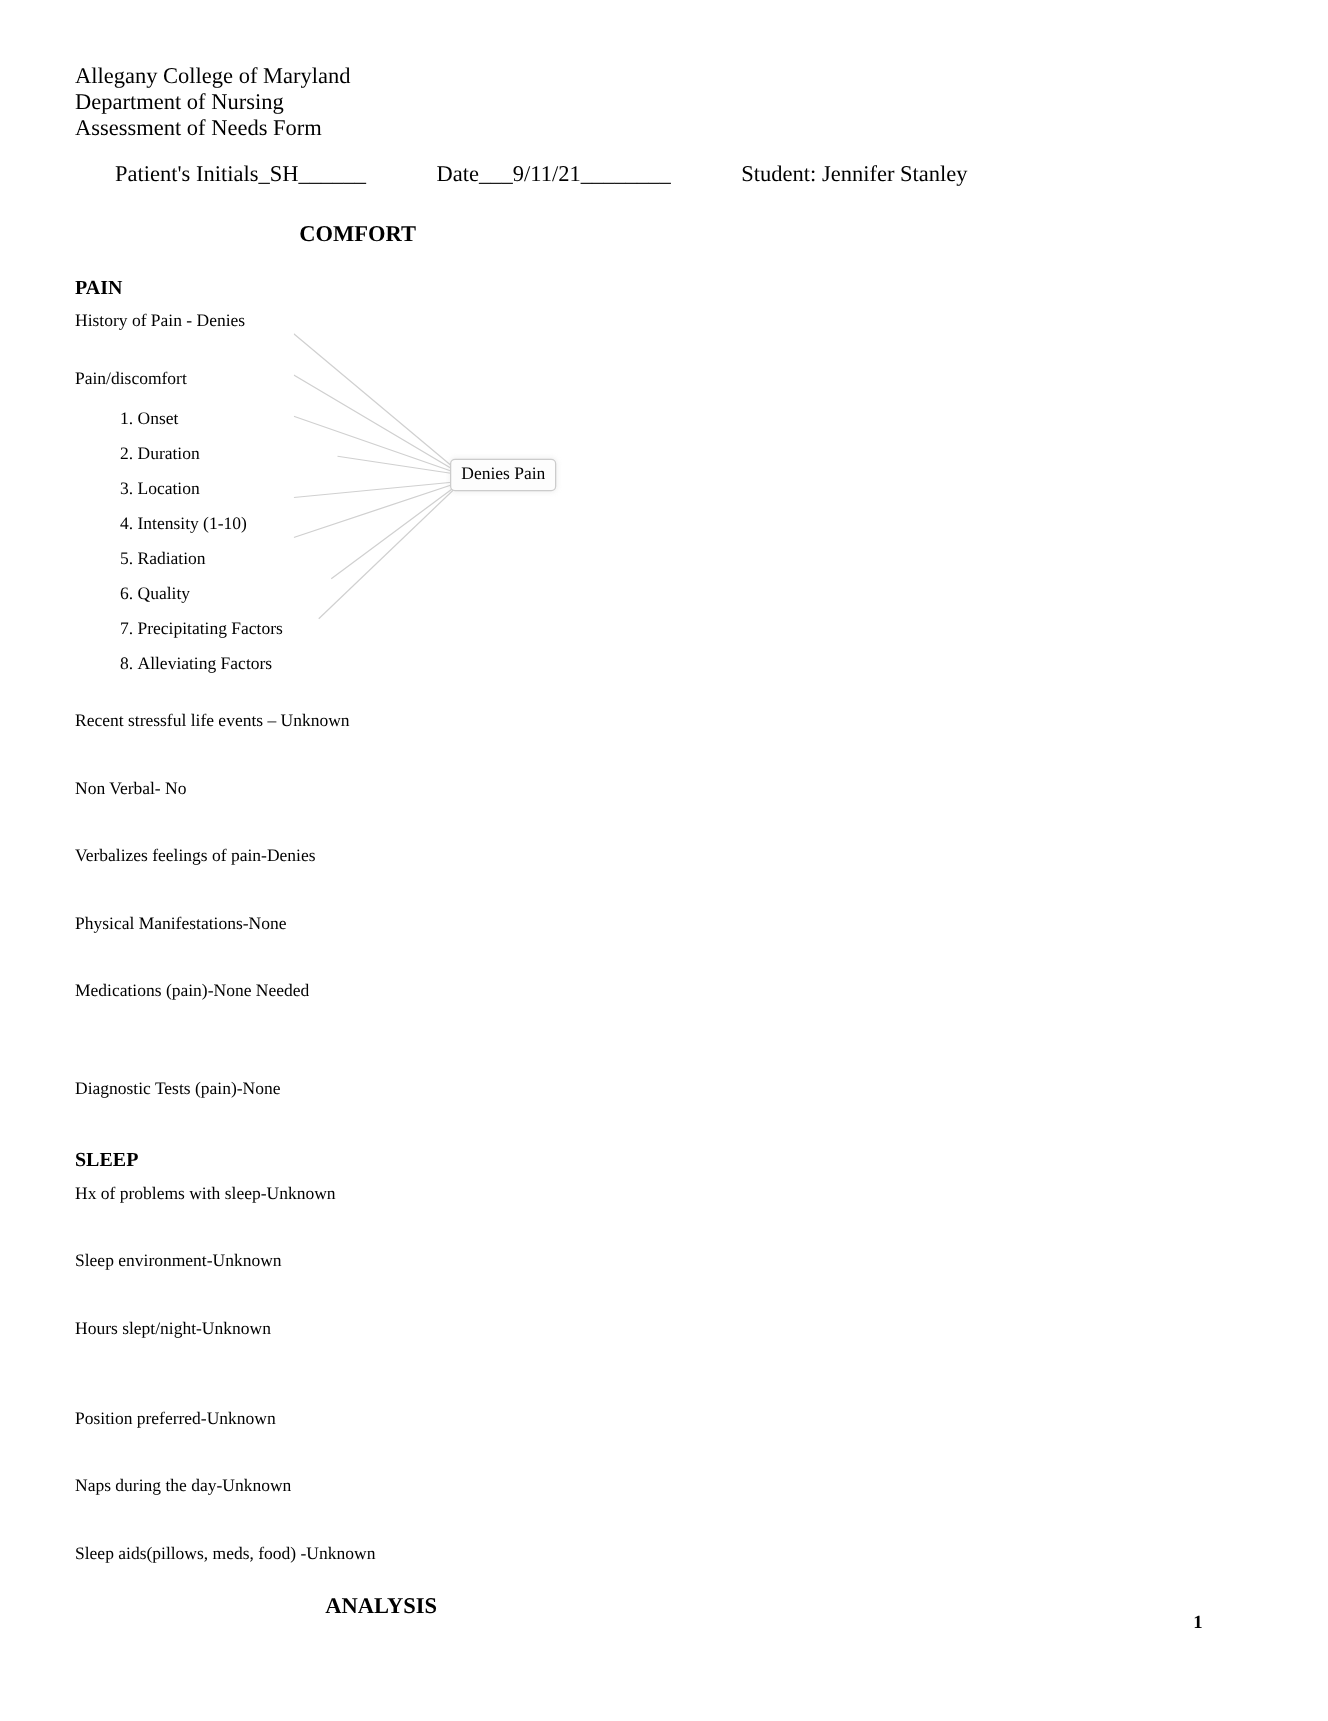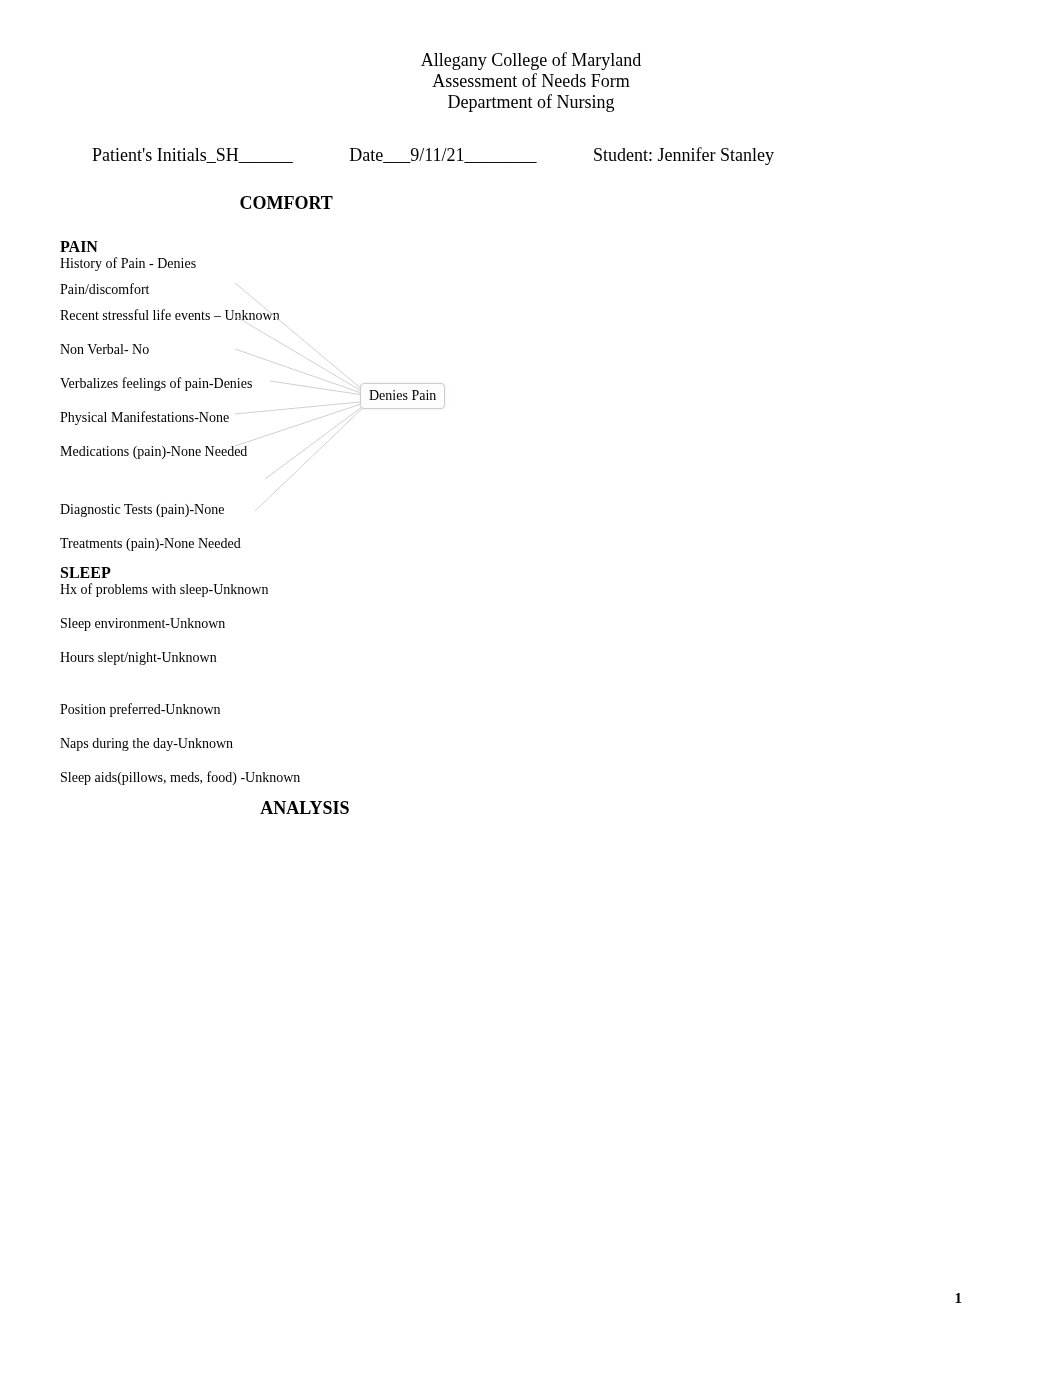--- a/index.html
+++ b/index.html
@@ -10,22 +10,22 @@
     body {
       font-family: "Times New Roman", Times, serif;
       background: #fff;
       width: 1062px;
       margin: 0 auto;
       padding: 50px 60px;
       color: #000;
       font-size: 16px;
     }
     .header {
-      text-align: center;
-      margin-bottom: 32px;
+      text-align: left;
+      margin-bottom: 16px;
     }
     .header-line {
       font-size: 18px;
     }
     .info-row {
       margin-bottom: 15px;
       font-size: 18px;
     }
     .info-group {
       display: inline-block;
@@ -51,21 +51,21 @@
       font-size: 18px;
       padding: 12px 0 22px 0;
     }
     .section-title {
       font-weight: bold;
       font-size: 16px;
       margin-top: 2px;
     }
     .field {
       font-size: 14px;
-      margin: 0 0;
+      margin: 10px 0;
     }
     .ol-list {
       list-style-type: decimal;
       padding-left: 50px;
       margin: 4px 0;
     }
     .ol-list li {
       font-size: 14px;
       padding: 6px 0;
     }
@@ -100,22 +100,22 @@
       min-height: 1277px;
     }
   </style>
 </head>
 <body>
 
 <div class="page-container">
 
   <div class="header">
     <div class="header-line">Allegany College of Maryland</div>
+    <div class="header-line">Department of Nursing</div>
     <div class="header-line">Assessment of Needs Form</div>
-    <div class="header-line">Department of Nursing</div>
   </div>
 
   <div class="info-row">
     <span class="info-group">
       <span>Patient's Initials_</span><span>SH______</span>
     </span>
     <span class="info-group">
       <span>Date___</span><span>9/11/21________</span>
     </span>
     <span class="info-group">
@@ -125,20 +125,30 @@
 
   <div class="columns">
     <div class="col-left">
       <div class="col-header">COMFORT</div>
 
       <div class="section-title">PAIN</div>
       <div class="field">History of Pain - Denies</div>
       <div class="spacer-sm"></div>
       <div class="field">Pain/discomfort</div>
 
+      <ol class="ol-list">
+        <li>Onset</li>
+        <li>Duration</li>
+        <li>Location</li>
+        <li>Intensity (1-10)</li>
+        <li>Radiation</li>
+        <li>Quality</li>
+        <li>Precipitating Factors</li>
+        <li>Alleviating Factors</li>
+      </ol>
 
       <svg class="callout-lines" style="left:175px; top:100px; width:150px; height:270px;">
         <line x1="0" y1="2" x2="135" y2="115" stroke="#d0d0d0" stroke-width="1"></line>
         <line x1="0" y1="35" x2="135" y2="115" stroke="#d0d0d0" stroke-width="1"></line>
         <line x1="0" y1="68" x2="135" y2="115" stroke="#d0d0d0" stroke-width="1"></line>
         <line x1="35" y1="100" x2="135" y2="115" stroke="#d0d0d0" stroke-width="1"></line>
         <line x1="0" y1="133" x2="135" y2="120" stroke="#d0d0d0" stroke-width="1"></line>
         <line x1="0" y1="165" x2="135" y2="120" stroke="#d0d0d0" stroke-width="1"></line>
         <line x1="30" y1="198" x2="135" y2="120" stroke="#d0d0d0" stroke-width="1"></line>
         <line x1="20" y1="230" x2="135" y2="120" stroke="#d0d0d0" stroke-width="1"></line>
@@ -155,21 +165,20 @@
       <div class="spacer-md"></div>
       <div class="field">Verbalizes feelings of pain-Denies</div>
       <div class="spacer-md"></div>
       <div class="field">Physical Manifestations-None</div>
       <div class="spacer-md"></div>
       <div class="field">Medications (pain)-None Needed</div>
 
       <div style="height:42px;"></div>
       <div class="field">Diagnostic Tests (pain)-None</div>
       <div class="spacer-md"></div>
-      <div class="field">Treatments (pain)-None Needed</div>
       <div class="spacer-sm"></div>
 
       <div class="section-title">SLEEP</div>
       <div class="field">Hx of problems with sleep-Unknown</div>
       <div class="spacer-md"></div>
       <div class="field">Sleep environment-Unknown</div>
       <div class="spacer-md"></div>
       <div class="field">Hours slept/night-Unknown</div>
       <div class="spacer-md"></div>
       <div class="spacer-md"></div>

